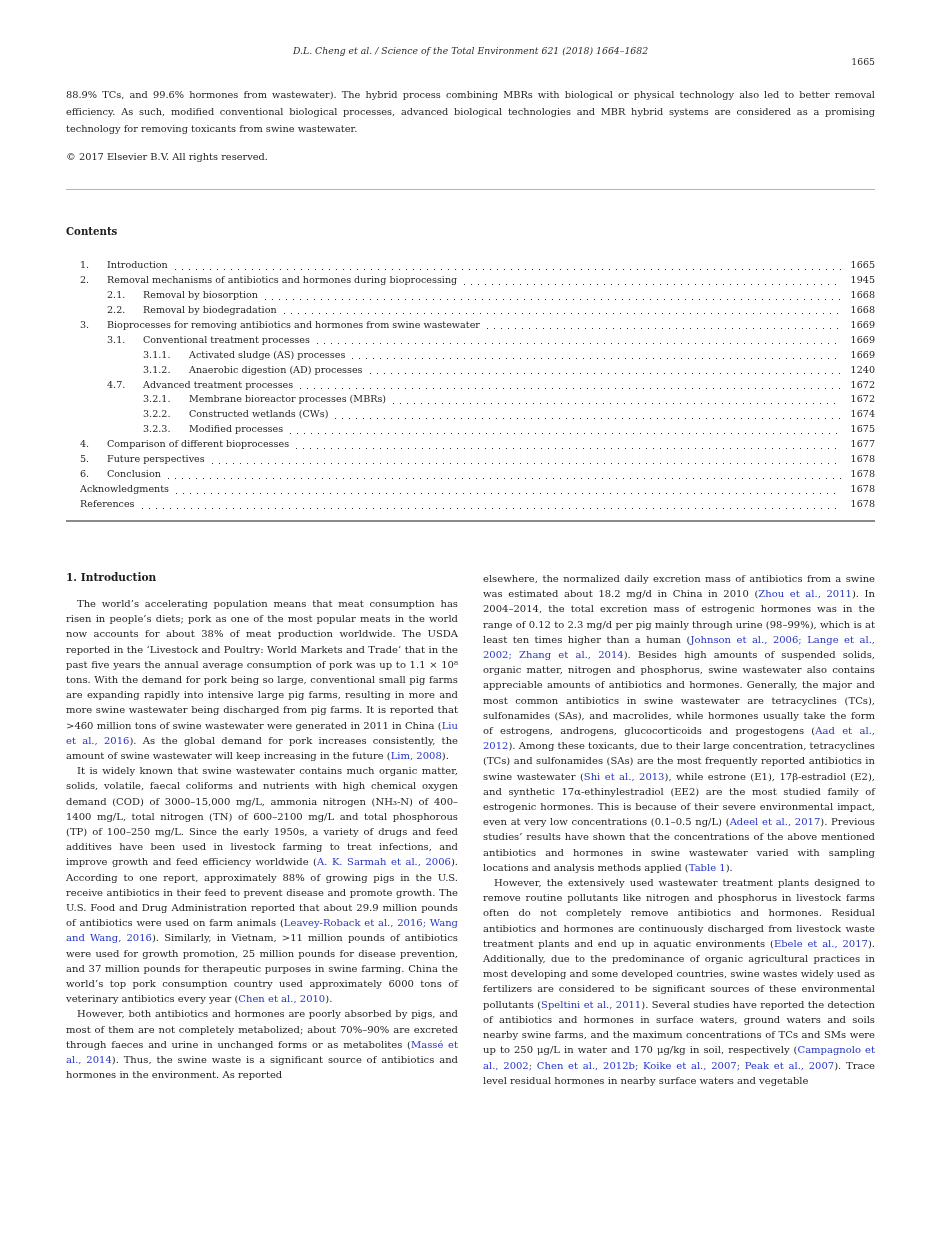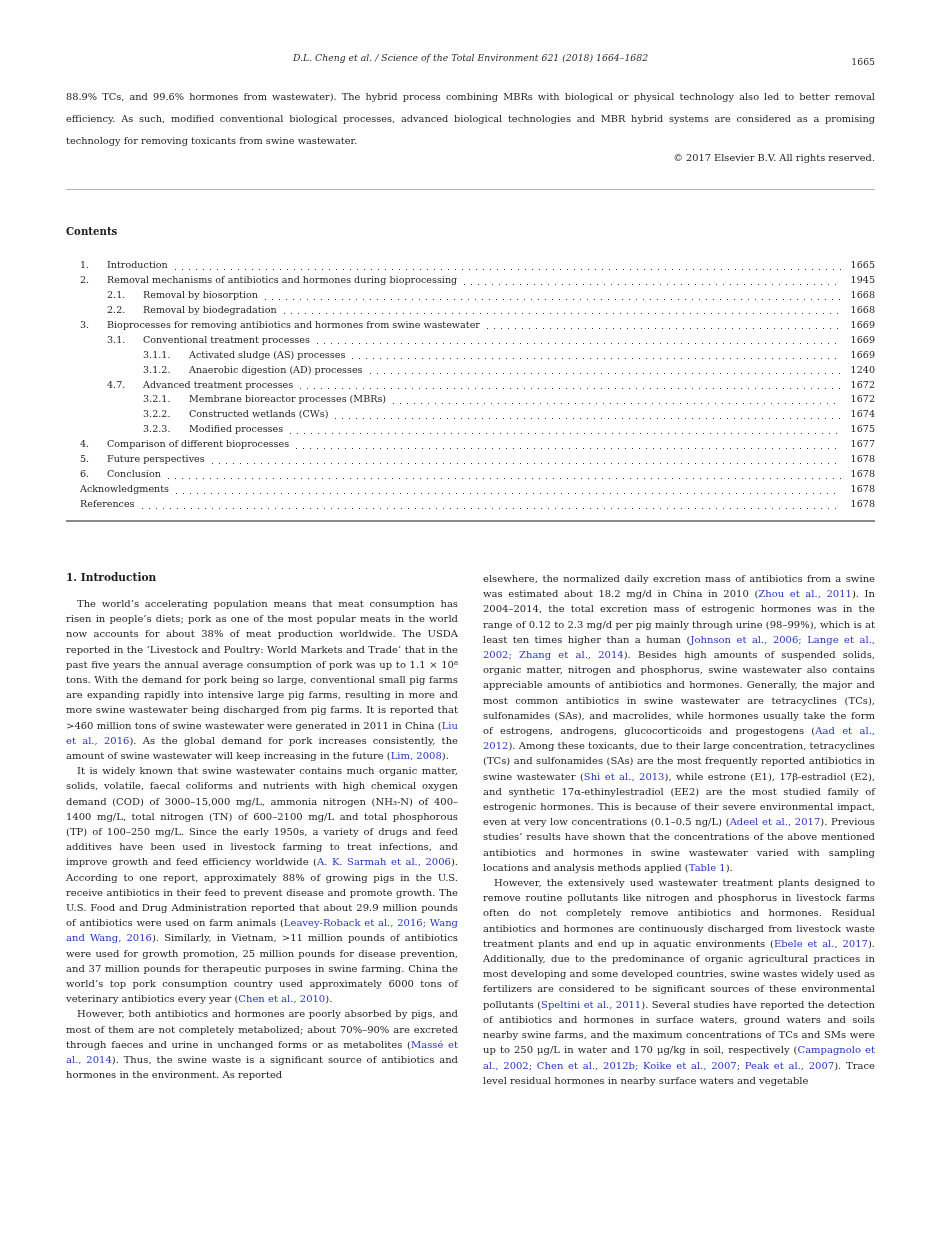--- a/index.html
+++ b/index.html
@@ -9,21 +9,21 @@
     width: 925px;
     height: 1234px;
     background: #ffffff;
     overflow: hidden;
     font-family: "DejaVu Serif", "Liberation Serif", serif;
     color: #1c1c1c;
   }
   
   .running-head {
     position: absolute;
-    top: 52px; left: 66px; right: 50px;
+    top: 45px; left: 66px; right: 50px;
     text-align: center;
     font-style: italic;
     font-size: 9.3px;
     color: #2b2b2b;
   }
   .folio {
     position: absolute;
     top: 56px; right: 50px;
     font-style: normal;
     font-size: 9.3px;
@@ -32,27 +32,27 @@
   
   .front {
     position: absolute;
     top: 86px; left: 66px; right: 50px;
     display: flex;
   }
   .kw-col { width: 254px; flex: none; font-size: 9.3px; line-height: 15px; }
   .abs-col { flex: 1; }
   .abs-text {
     font-size: 9.8px;
-    line-height: 22px;
+    line-height: 17px;
     text-align: justify;
   }
   .copyright {
-    margin-top: 0;
+    margin-top: 14px;
     font-size: 9.8px;
-    text-align: right;
+    text-align: left;
   }
   
   .rule-thin {
     position: absolute;
     top: 189px; left: 66px; right: 50px;
     border-top: 1px solid #b5b5b5;
   }
   .rule-thick {
     position: absolute;
     top: 520px; left: 66px; right: 50px;

